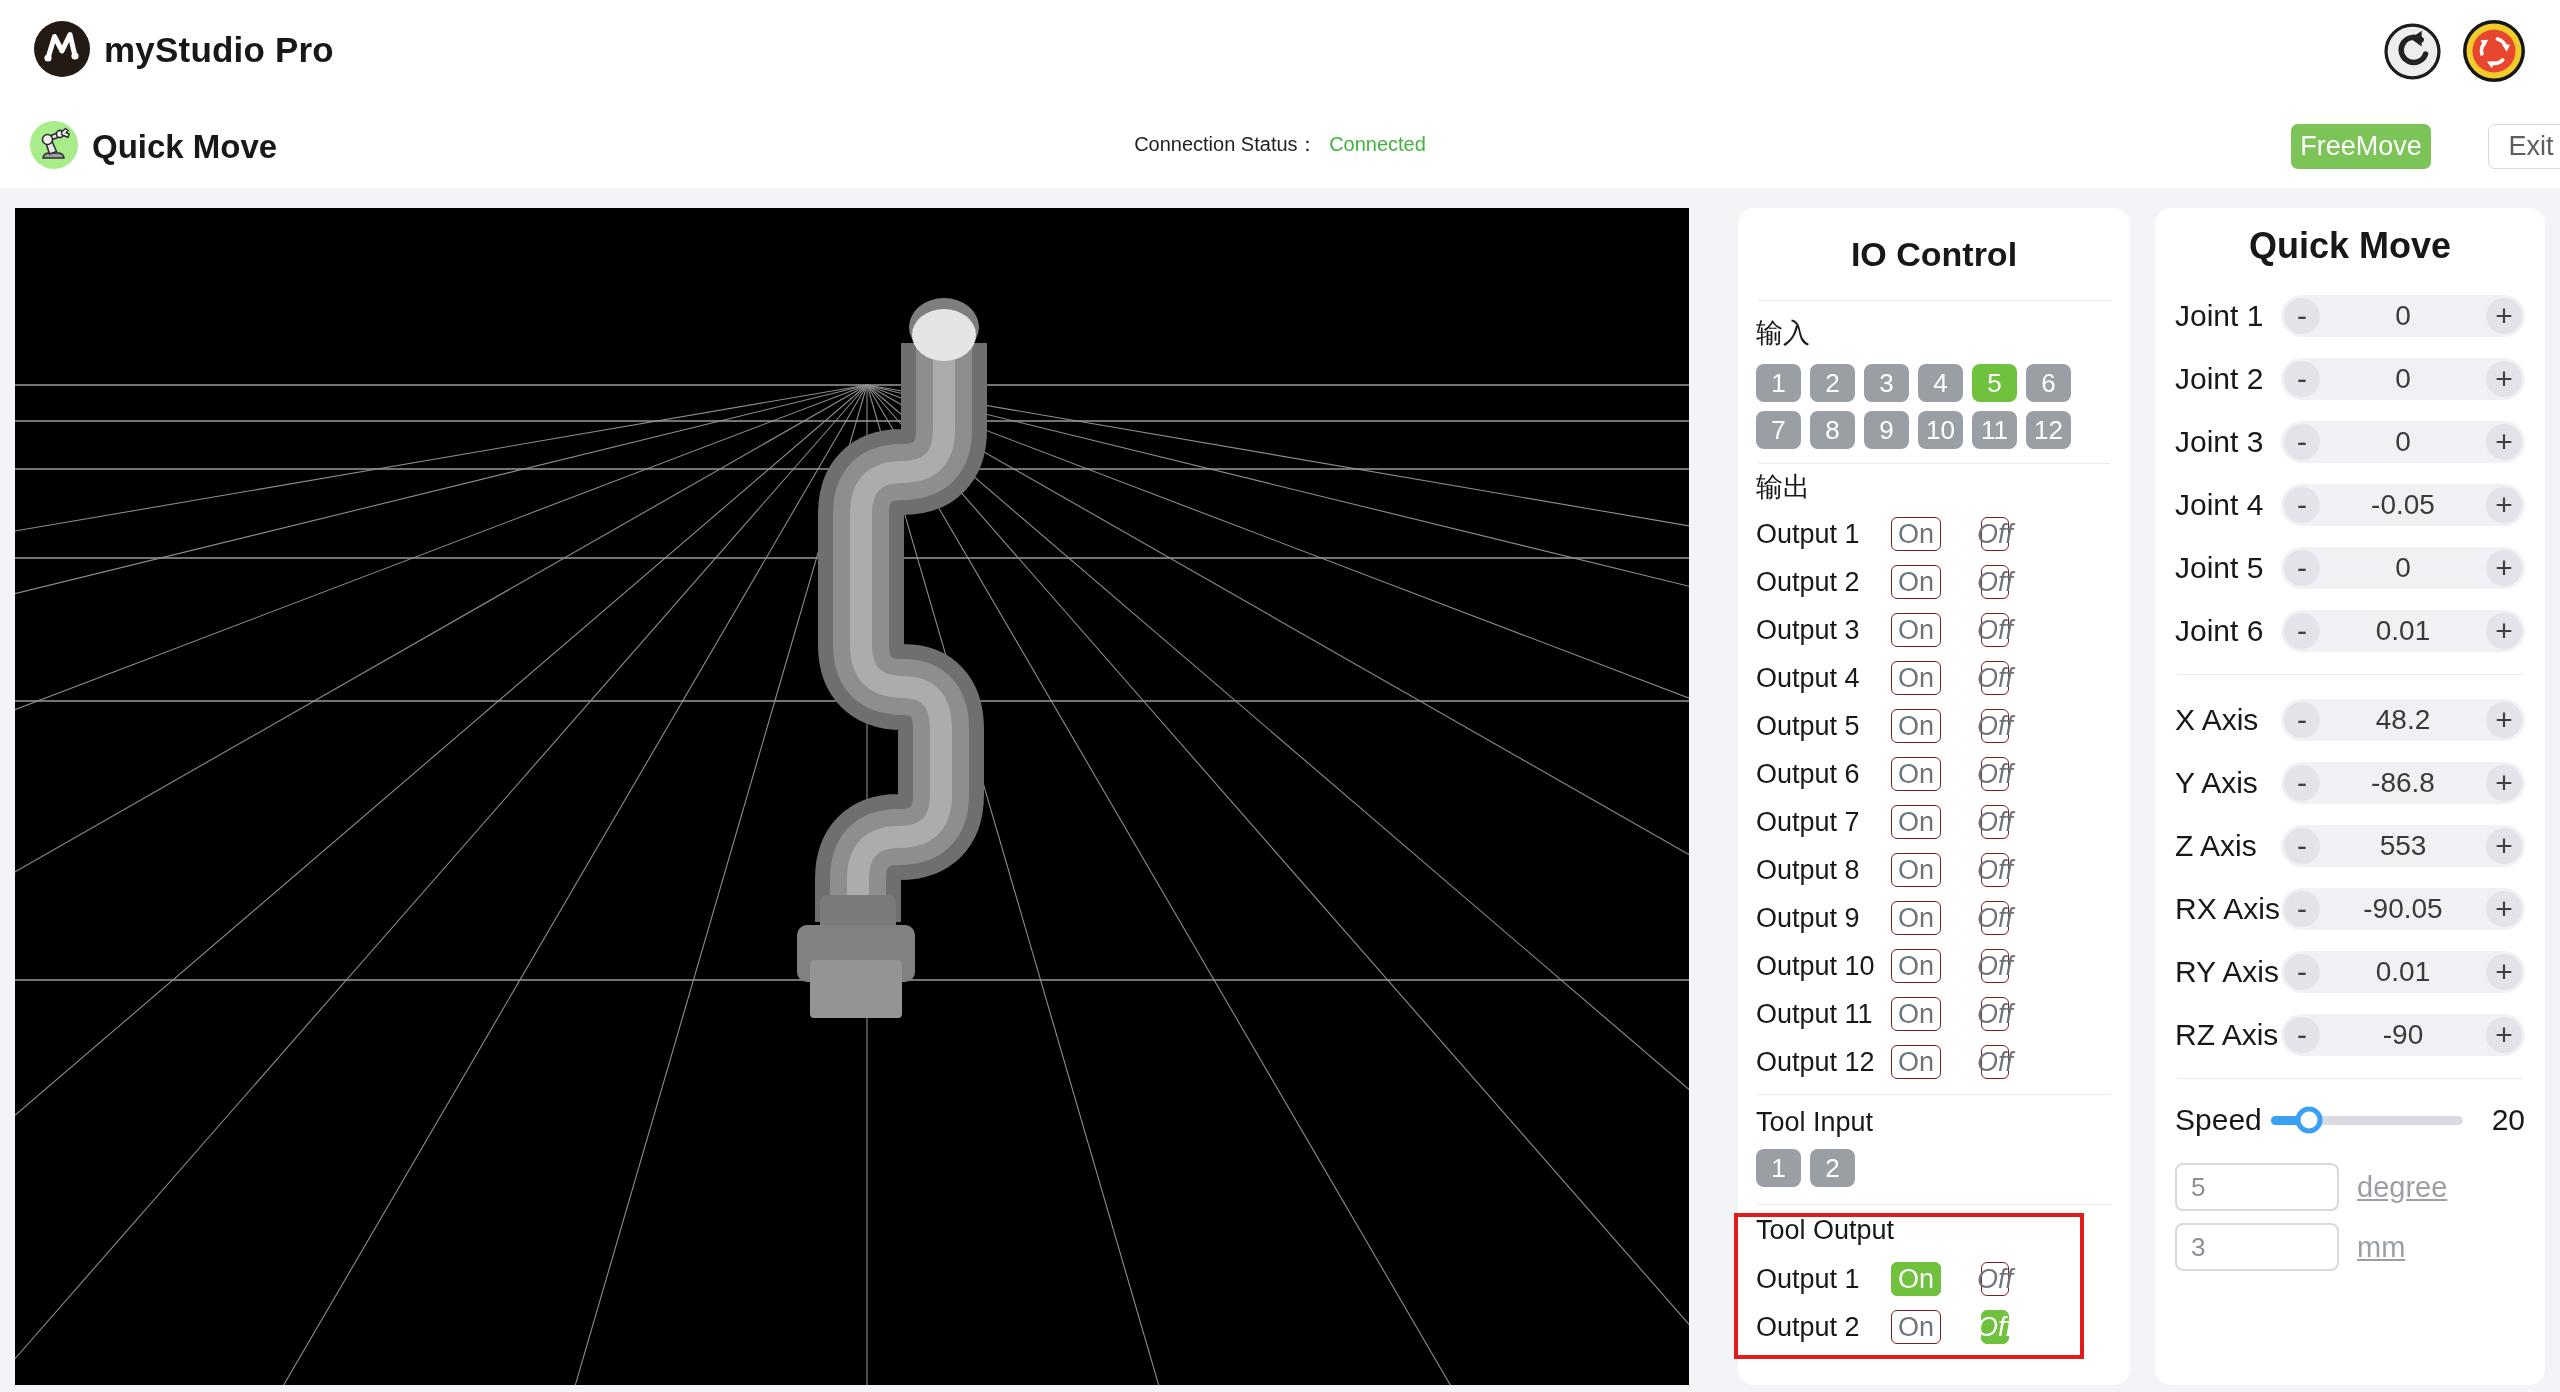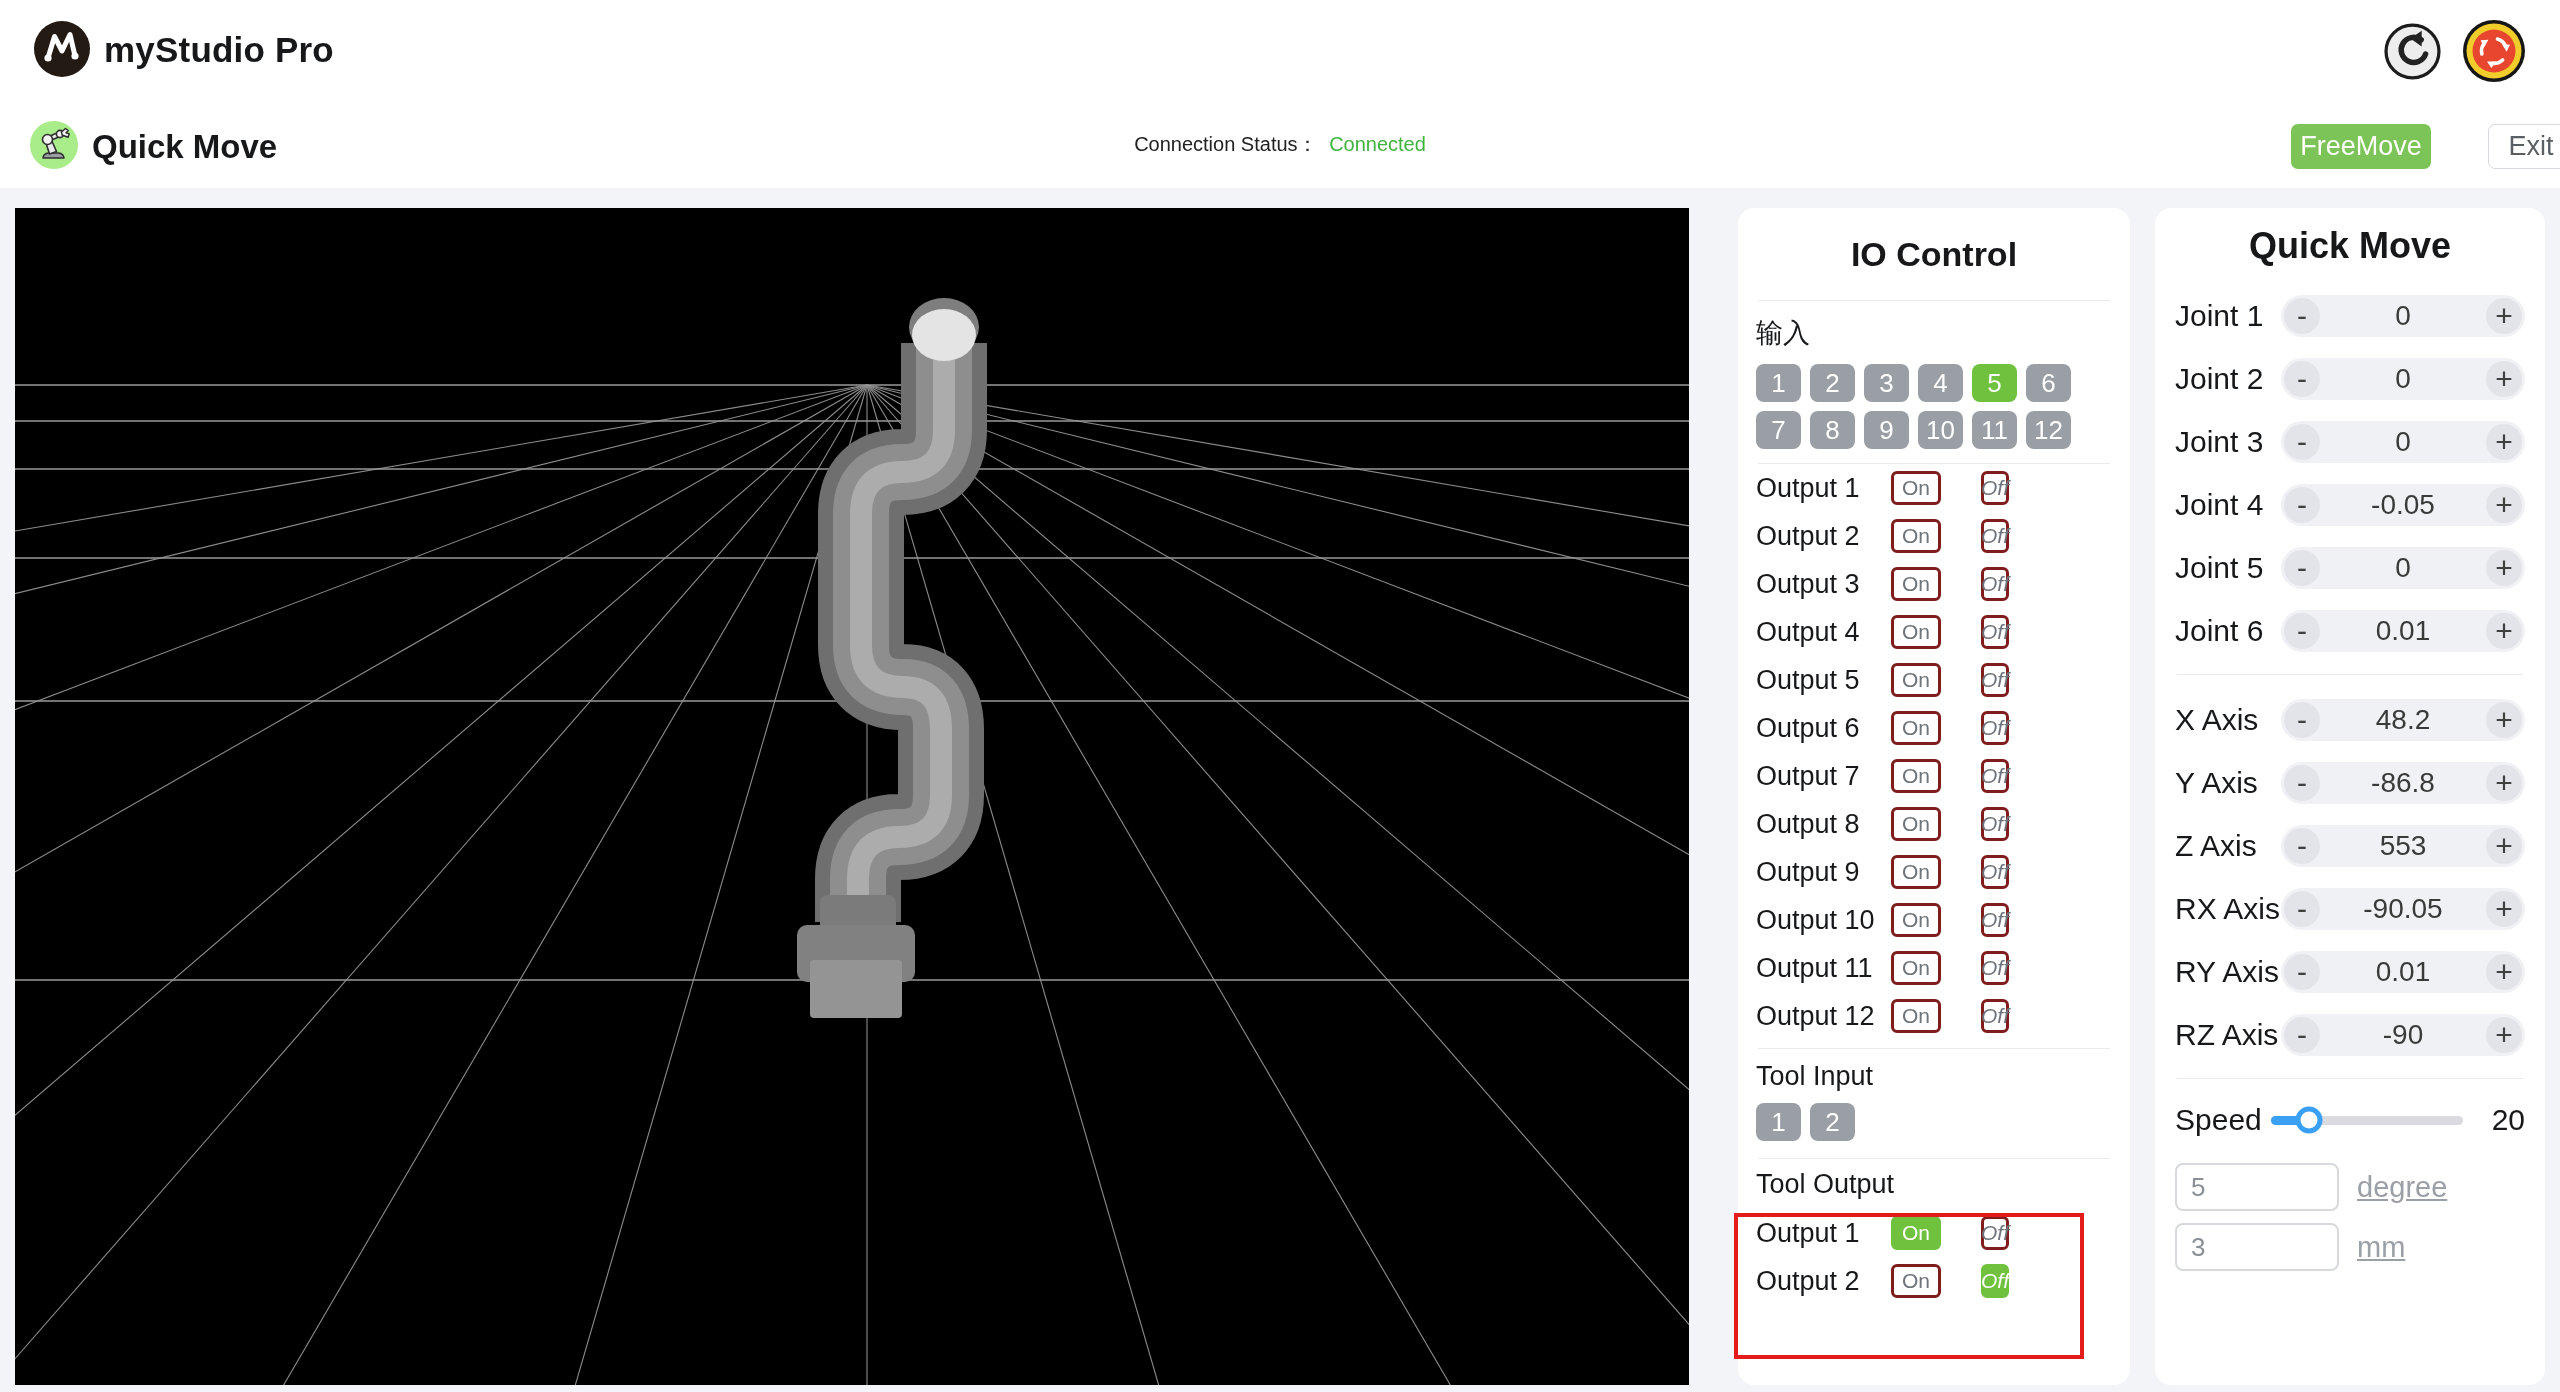--- a/index.html
+++ b/index.html
@@ -36,22 +36,22 @@
   .hdiv{border:none;border-top:1px solid #ebebeb;margin:0 2px;}
 
   .sec-label{display:flex;align-items:center;font-size:27px;color:#17181a;}
   .num-grid{display:flex;flex-wrap:wrap;gap:9px;width:360px;}
   .num-btn{min-width:45px;height:38px;padding:0 6px;box-sizing:border-box;border:none;border-radius:8px;
       background:#9a9ea5;color:#fff;font-size:26px;font-family:inherit;display:flex;align-items:center;justify-content:center;cursor:pointer;}
   .num-btn.active{background:#6fc13e;}
 
   .io-row{display:flex;align-items:center;height:48px;}
   .io-row .lbl{width:135px;font-size:27px;}
-  .btn-onoff{width:50px;height:34px;border:3px solid #7f1d1d;border-radius:6px;background:#fff;color:#6e747b;
-      font-size:21px;font-family:inherit;display:flex;align-items:center;justify-content:center;cursor:pointer;}
+  .btn-onoff{width:50px;height:34px;border:1px solid #7f1d1d;border-radius:6px;background:#fff;color:#6e747b;
+      font-size:27px;font-family:inherit;display:flex;align-items:center;justify-content:center;cursor:pointer;}
   .btn-onoff.off{width:28px;margin-left:40px;font-style:italic;}
   .btn-onoff.active{background:#6fc13e;border-color:#6fc13e;color:#fff;}
 
   .red-annotation{position:absolute;left:-4px;top:1005px;width:350px;height:146px;border:4px solid #e31b1b;
       box-sizing:border-box;pointer-events:none;z-index:5;}
 
   .qm-row{display:flex;align-items:center;height:63px;}
   .qm-row .lbl{width:113px;font-size:30px;}
   .pill{flex:0 0 244px;height:42px;background:#f0f1f4;border-radius:21px;display:flex;align-items:center;
       justify-content:space-between;padding:0 3px;box-sizing:border-box;}
@@ -198,20 +198,21 @@
       <button class="num-btn">6</button>
       <button class="num-btn">7</button>
       <button class="num-btn">8</button>
       <button class="num-btn">9</button>
       <button class="num-btn">10</button>
       <button class="num-btn">11</button>
       <button class="num-btn">12</button>
     </div>
 
     <hr class="hdiv" style="margin-top:14px;">
+    <div class="sec-label" style="height:46px;">输出</div>
 
     <div class="io-row">
       <span class="lbl">Output 1</span>
       <button class="btn-onoff">On</button>
       <button class="btn-onoff off">Off</button>
     </div>
     <div class="io-row">
       <span class="lbl">Output 2</span>
       <button class="btn-onoff">On</button>
       <button class="btn-onoff off">Off</button>

